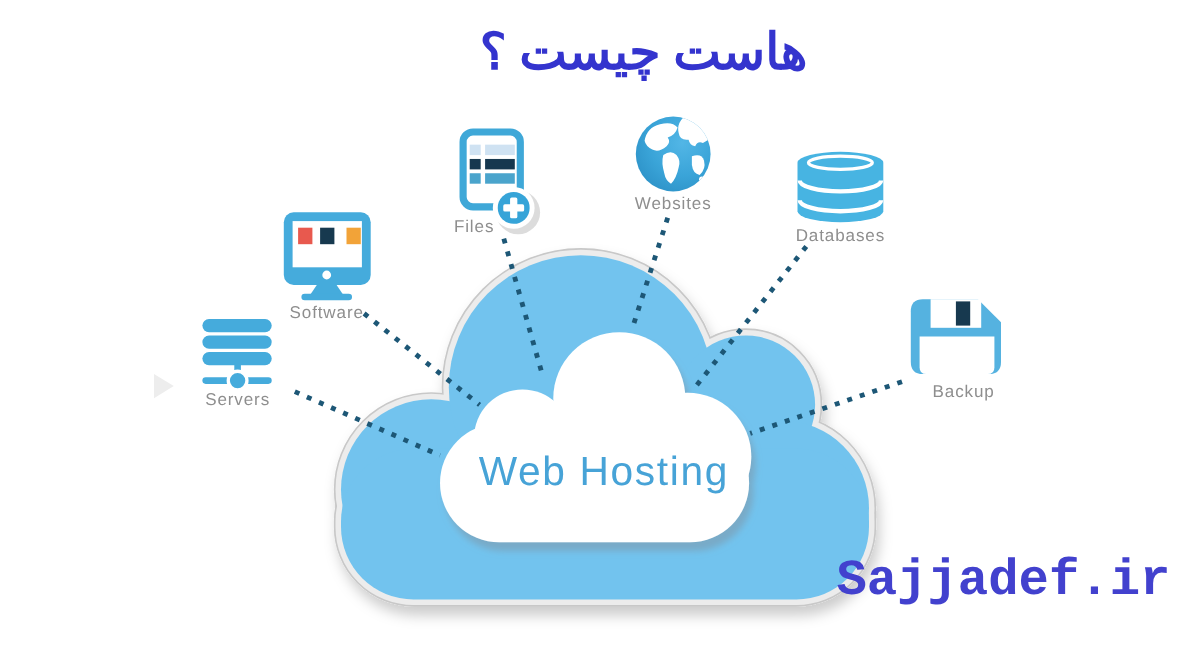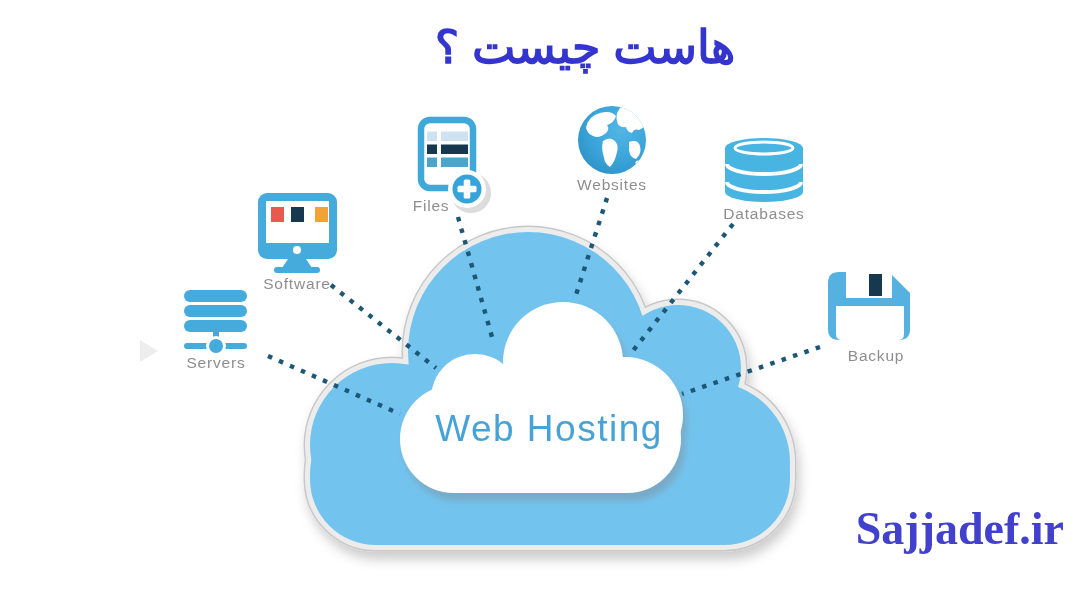--- a/index.html
+++ b/index.html
@@ -9,30 +9,30 @@
     height: 600px;
     background: #ffffff;
     overflow: hidden;
     font-family: "Liberation Sans", sans-serif;
   }
   #title {
     position: absolute;
     left: 330px; top: 20px; width: 510px;
     text-align: center;
     direction: rtl;
-    font-family: Liberation Sans, sans-serif;
+    font-family: Liberation Serif, serif;
     font-weight: bold;
     font-size: 46px;
     color: #3434ce;
     letter-spacing: 1px;
   }
   #watermark {
     position: absolute;
     right: 16px; top: 502px;
-    font-family: Liberation Serif, serif;
+    font-family: Liberation Mono, monospace;
     font-weight: bold;
     font-size: 46px;
     color: #4241ce;
   }
   svg { position: absolute; left: 0; top: 0; }
   .node-label {
     font-family: "Liberation Sans", sans-serif;
     font-size: 15.5px;
     letter-spacing: 0.8px;
     fill: #8e8e8e;

